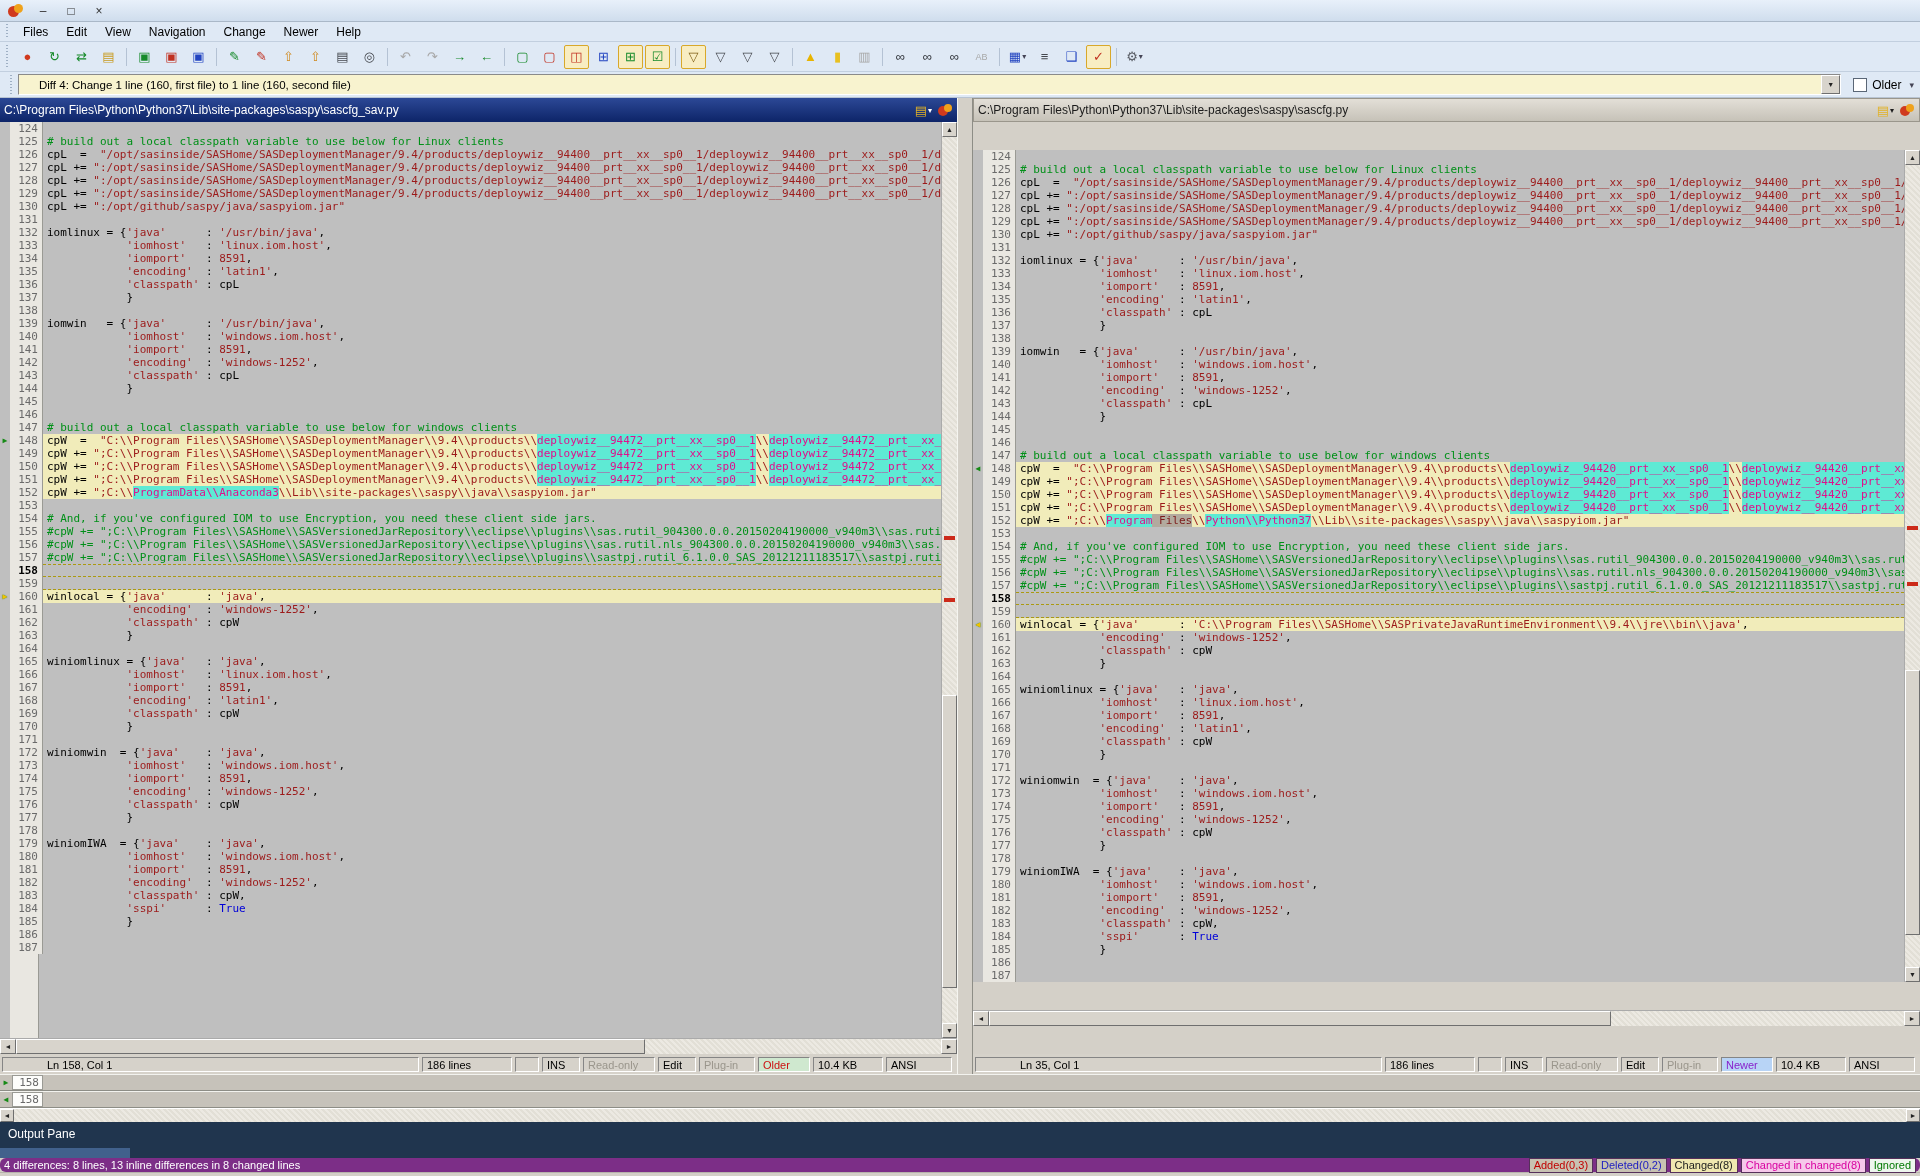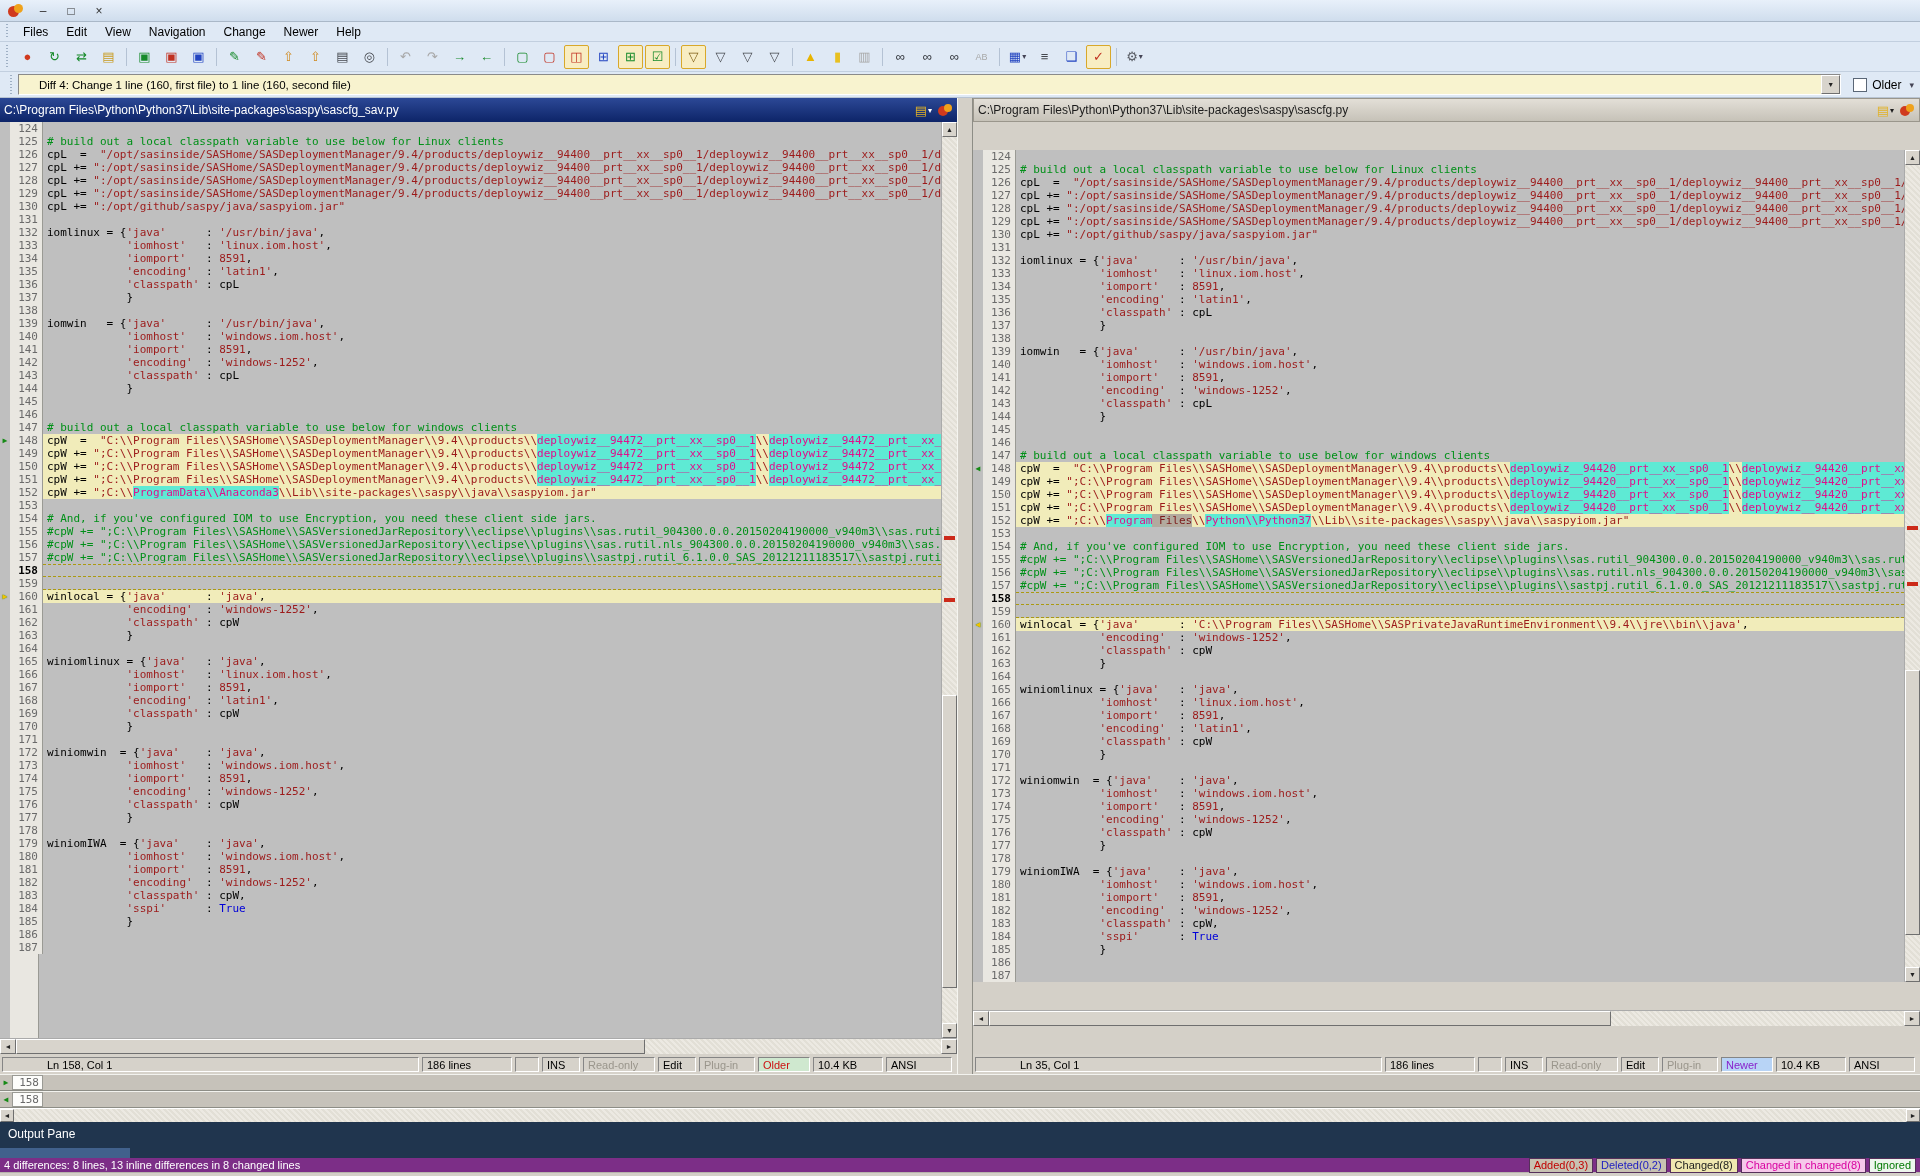--- a/index.html
+++ b/index.html
@@ -96,21 +96,21 @@
   .drow .dmk{width:12px;text-align:center;font-size:8px;color:#168a16;}
   .drow .dnum{width:26px;background:#fdfdfb;border:1px solid #9a9a94;text-align:right;padding-right:3px;color:#6a6a6a;height:13px;line-height:13px;box-sizing:content-box;}
   .minihs{height:14px;display:flex;background:#e6e2da;border-top:1px solid #fff;box-sizing:border-box;}
   .minihs .hbtn{width:14px;}
   .minihs .sp{flex:1;background:repeating-linear-gradient(45deg,#ece9e2 0 2px,#e2dfd6 2px 4px);}
   
   .outhead{height:24px;background:#20354e;color:#fff;display:flex;align-items:center;padding-left:8px;font-size:12px;box-sizing:border-box;}
   .outtabs{height:12px;background:#20354e;position:relative;}
   .outtab{position:absolute;left:0;top:2px;width:130px;height:10px;background:#41618c;}
   
-  .bstat{height:14px;background:#7c2e87;color:#fff;display:flex;align-items:center;font-size:11px;padding:0 4px;box-sizing:border-box;}
+  .bstat{height:14px;background:#7c2e87;color:#fff;display:flex;align-items:center;font-size:11px;padding:0 4px;box-sizing:border-box;border-radius:6px;}
   .bstat .btext{flex:1;white-space:nowrap;overflow:hidden;}
   .badge{height:13px;line-height:12px;padding:0 4px;margin-left:3px;border:1px solid #55305a;font-size:11px;white-space:nowrap;}
   .b-add{background:#c8c2b2;color:#c00000;}
   .b-del{background:#c8c2b2;color:#2020c0;}
   .b-chg{background:#f0e8b0;color:#1c1c1c;}
   .b-cic{background:#f6c8ea;color:#d800a0;}
   .b-ign{background:#eef6ee;color:#007800;}
   .bedge{height:4px;background:#d4d0c8;border-top:1px solid #b8b4ac;box-sizing:border-box;}
 </style>
 </head>

